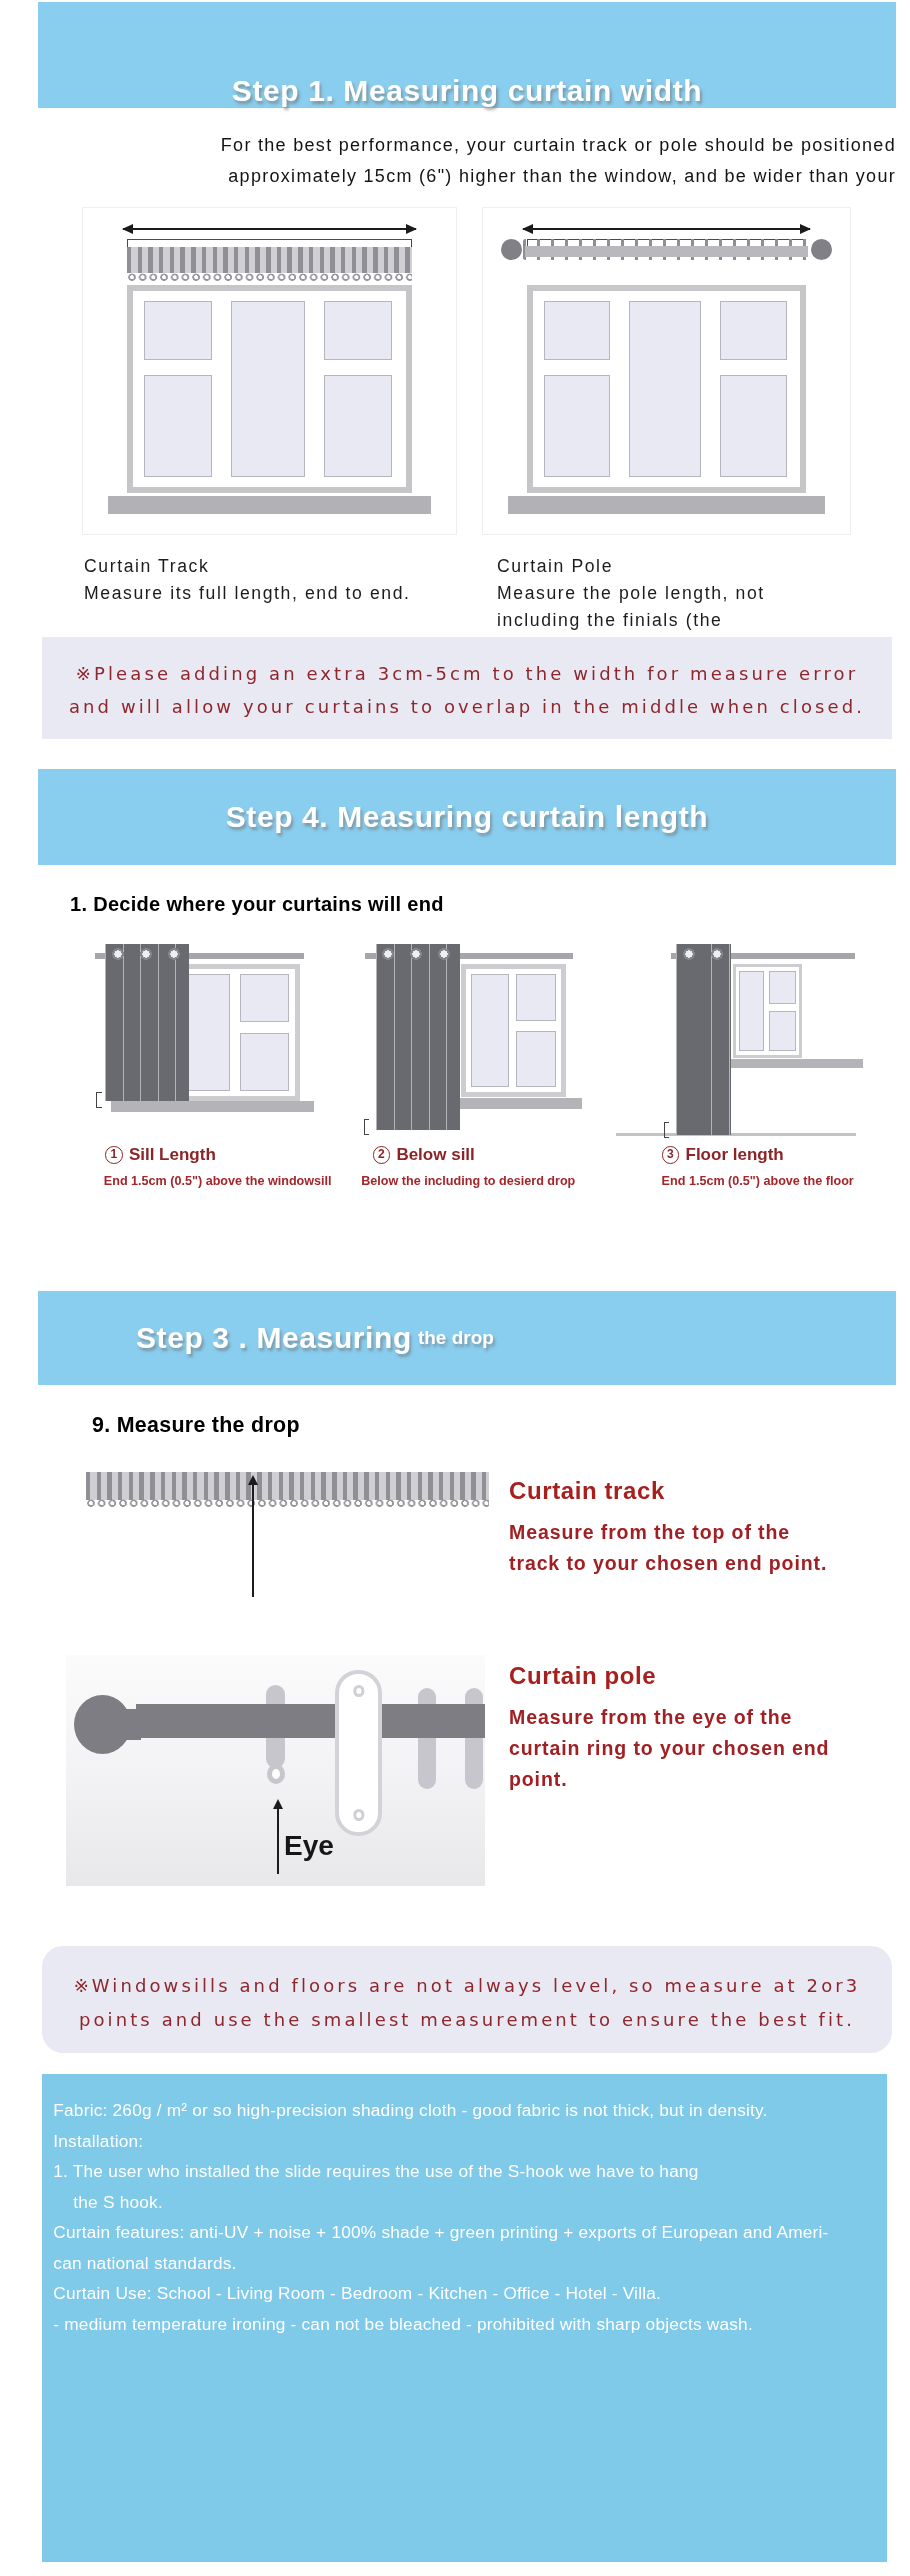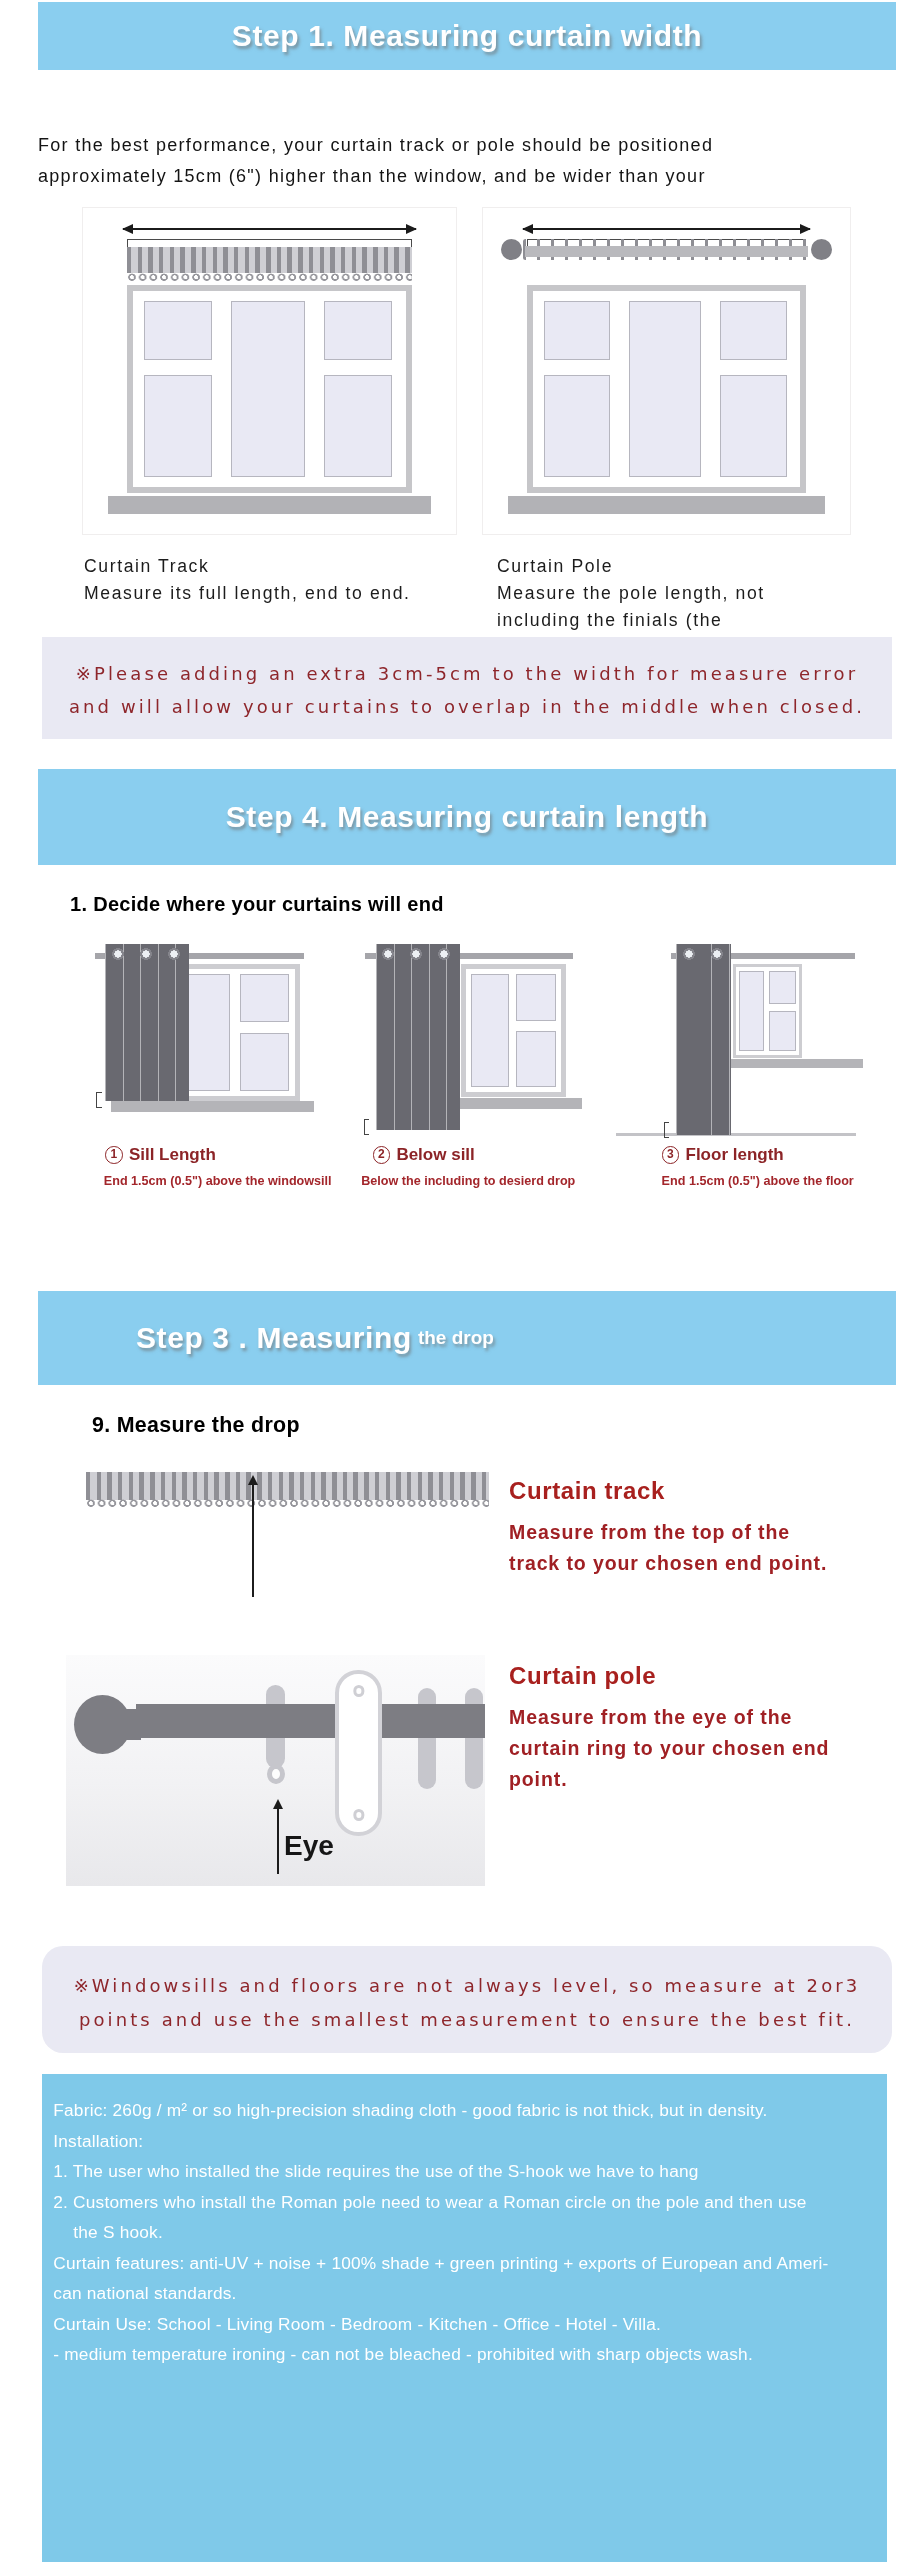--- a/index.html
+++ b/index.html
@@ -5,27 +5,27 @@
   * { box-sizing: border-box; margin: 0; padding: 0; }
   html,body { background:#fff; }
   .page { position:relative; width:910px; height:2576px; background:#ffffff; overflow:hidden;
           font-family:"Liberation Sans","DejaVu Sans",sans-serif; }
 
   
   .banner { position:absolute; left:38px; width:858px; background:#8aceef; color:#ffffff;
             font-weight:bold; font-size:30px; letter-spacing:0.6px;
             display:flex; align-items:center; justify-content:center;
             text-shadow:1.9px 2.5px 3.1px rgba(110,110,110,.6); }
-  #banner1 { top:1.9px;    height:68px; }
+  #banner1 { top:1.9px;    height:106px;align-items:flex-end; }
   #banner2 { top:769px; height:96px; }
   #banner3 { top:1291px; height:94px; justify-content:flex-start; padding-left:98px; }
   #banner3 .sub { font-size:19px; margin-left:6px; letter-spacing:0; }
 
   
-  #intro { position:absolute; left:38px; top:130px; width:858px; text-align:left;
+  #intro { position:absolute; left:38px; top:130px; width:858px; text-align:right;
            color:#141414; font-size:18px; letter-spacing:1.3px; line-height:31px; }
 
   
   .dbox { position:absolute; top:207px; height:328px; background:#fff; border:1.3px solid #f0eeee; }
   #boxTrack { left:82px; width:375px; }
   #boxPole  { left:482px; width:369px; }
 
   .w-arrow { position:absolute; left:40px; right:40px; top:20px; height:1.9px; background:#1b1b1b; }
   .w-arrow::before { content:""; position:absolute; left:-1.3px; top:-4.4px; width:0; height:0;
      border-top:5px solid transparent; border-bottom:5px solid transparent; border-right:11.3px solid #1b1b1b; }
@@ -323,21 +323,20 @@
 
   <div class="note" id="note2">
     <div>※Windowsills and floors are not always level, so measure at 2or3</div>
     <div>points and use the smallest measurement to ensure the best fit.</div>
   </div>
 
   <div id="footer">
     <div>Fabric: 260g / m² or so high-precision shading cloth - good fabric is not thick, but in density.</div>
     <div>Installation:</div>
     <div>1. The user who installed the slide requires the use of the S-hook we have to hang</div>
-    <div>2. Customers who install the Roman pole need to wear a Roman circle on the pole and then use</div>
     <div>    the S hook.</div>
     <div>Curtain features: anti-UV + noise + 100% shade + green printing + exports of European and Ameri-</div>
     <div>can national standards.</div>
     <div>Curtain Use: School - Living Room - Bedroom - Kitchen - Office - Hotel - Villa.</div>
     <div>- medium temperature ironing - can not be bleached - prohibited with sharp objects wash.</div>
   </div>
 
 </div>
 
 

